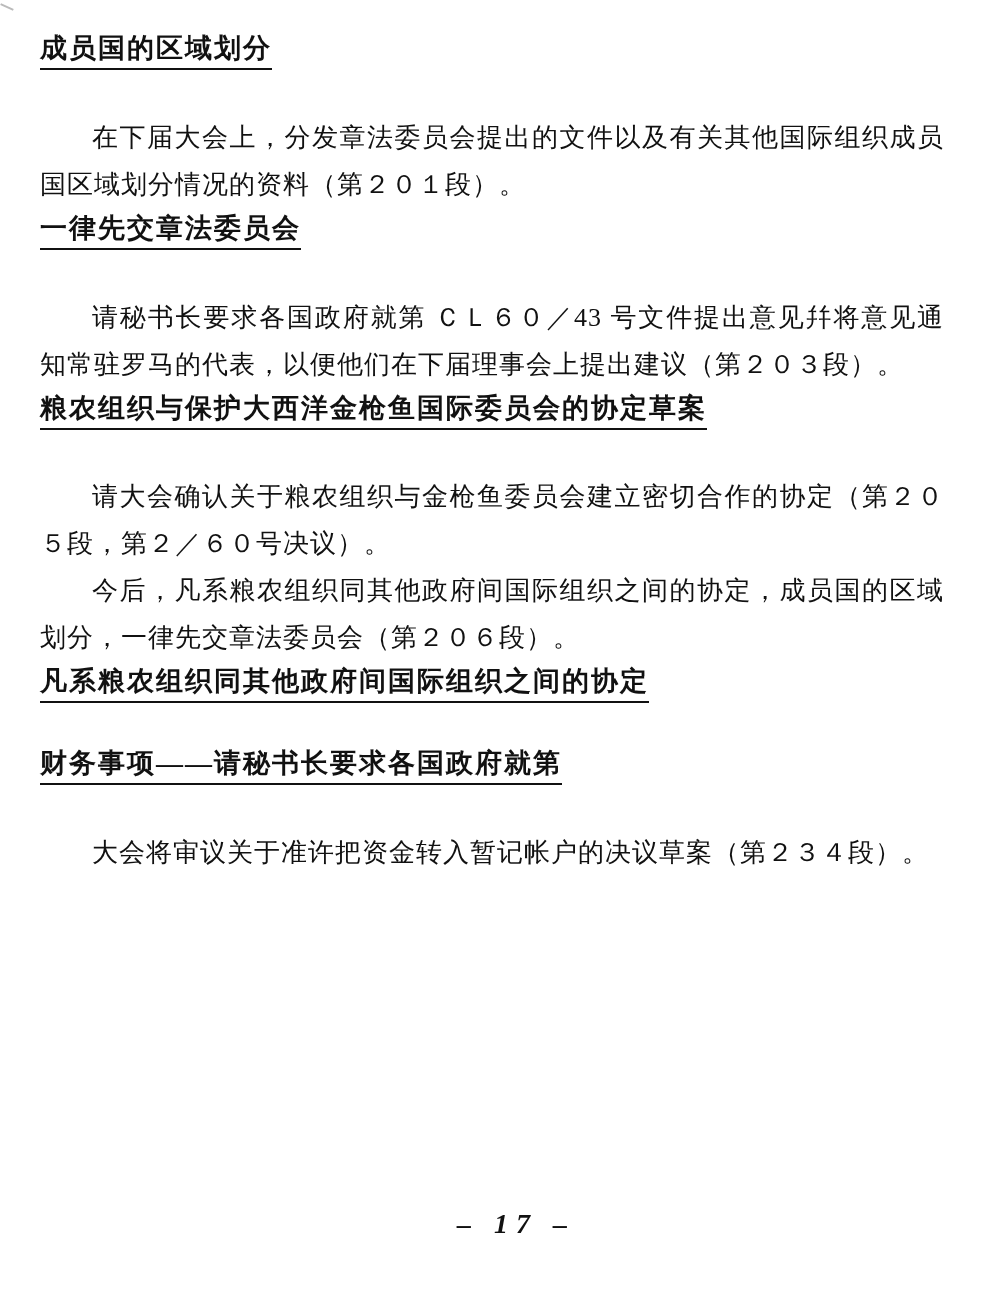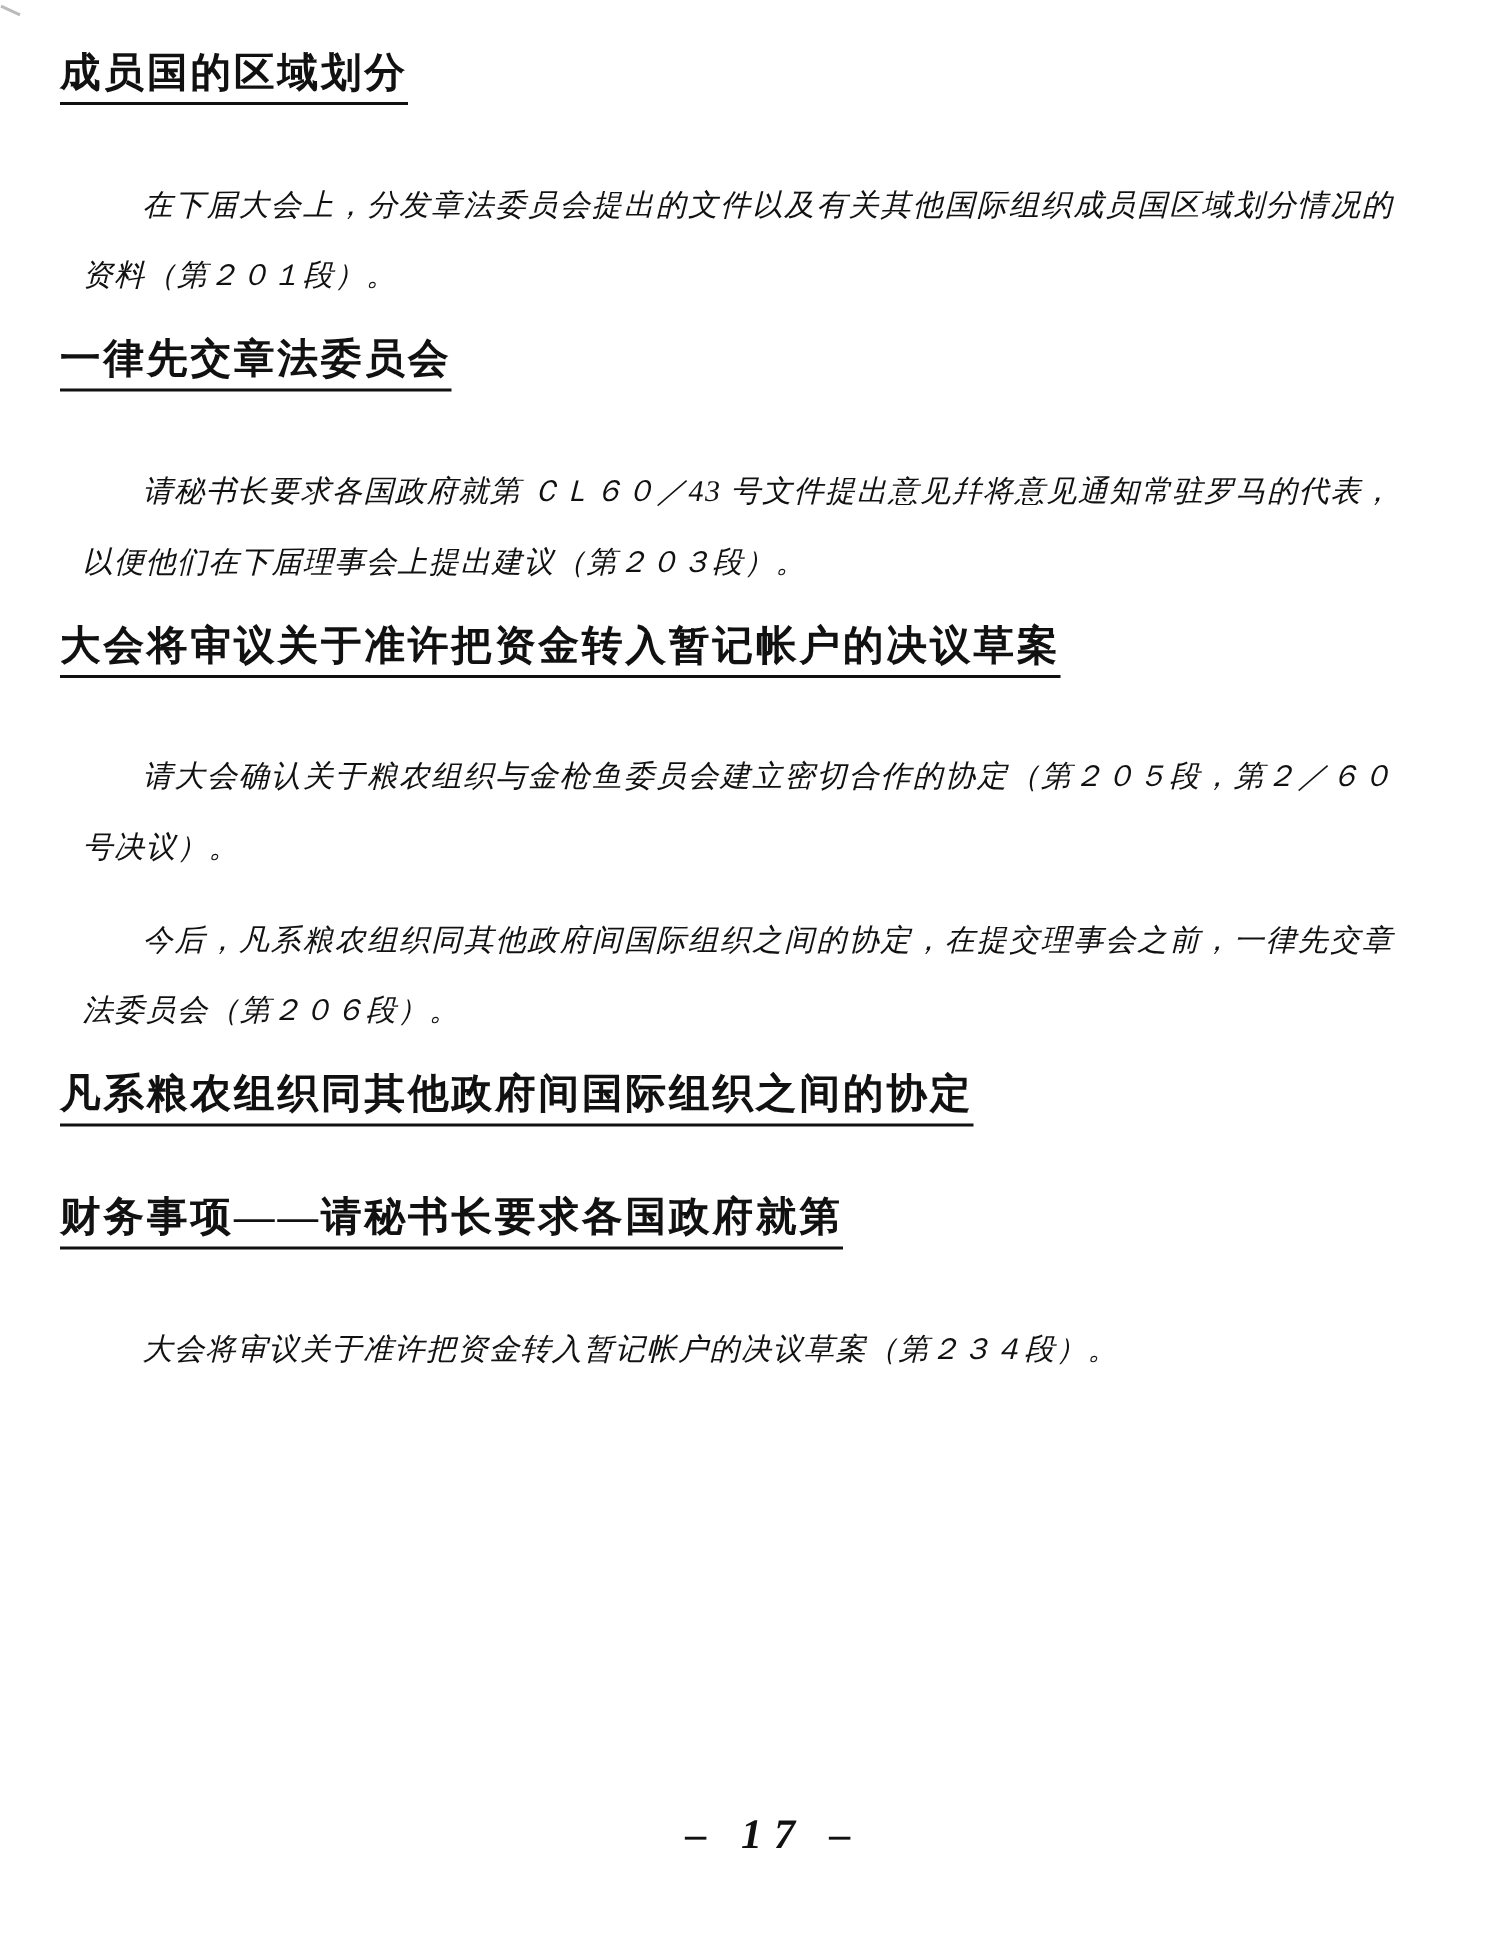--- a/index.html
+++ b/index.html
@@ -35,28 +35,27 @@
     line-height: 1.25;
   }
   h2.heading:first-of-type {
     margin-top: 4px;
   }
   h2.heading .hd {
     border-bottom: 2.5px solid #111111;
     padding-bottom: 5px;
   }
   p.para {
-    font-size: 20px;
+    font-size: 26px;
     line-height: 47px;
     letter-spacing: 1px;
-    margin: 15px;
+    margin: 0;
     text-indent: 2em;
     text-align: justify;
     max-width: 904px;
-    font-style: italic;
   }
   .footer {
     position: absolute;
     left: 0;
     right: 0;
     top: 1208px;
     text-align: center;
   }
   .page-number {
     display: inline-block;
@@ -78,23 +77,23 @@
     <h2 class="heading"><span class="hd">成员国的区域划分</span></h2>
     <p class="para">在下届大会上，分发章法委员会提出的文件以及有关其他国际组织成员国区域划分情况的资料（第２０１段）。</p>
   </section>
 
   <section>
     <h2 class="heading"><span class="hd">一律先交章法委员会</span></h2>
     <p class="para">请秘书长要求各国政府就第 ＣＬ６０／43 号文件提出意见幷将意见通知常驻罗马的代表，以便他们在下届理事会上提出建议（第２０３段）。</p>
   </section>
 
   <section>
-    <h2 class="heading"><span class="hd">大会将审议关于准许把资金转入暂记帐户的决议草案</span></h2>
+    <h2 class="heading"><span class="hd">粮农组织与保护大西洋金枪鱼国际委员会的协定草案</span></h2>
     <p class="para">请大会确认关于粮农组织与金枪鱼委员会建立密切合作的协定（第２０５段，第２／６０号决议）。</p>
-    <p class="para">今后，凡系粮农组织同其他政府间国际组织之间的协定，在提交理事会之前，一律先交章法委员会（第２０６段）。</p>
+    <p class="para">今后，凡系粮农组织同其他政府间国际组织之间的协定，成员国的区域划分，一律先交章法委员会（第２０６段）。</p>
   </section>
 
   <section>
     <h2 class="heading"><span class="hd">凡系粮农组织同其他政府间国际组织之间的协定</span></h2>
   </section>
 
   <section>
     <h2 class="heading"><span class="hd">财务事项——请秘书长要求各国政府就第</span></h2>
     <p class="para">大会将审议关于准许把资金转入暂记帐户的决议草案（第２３４段）。</p>
   </section>

